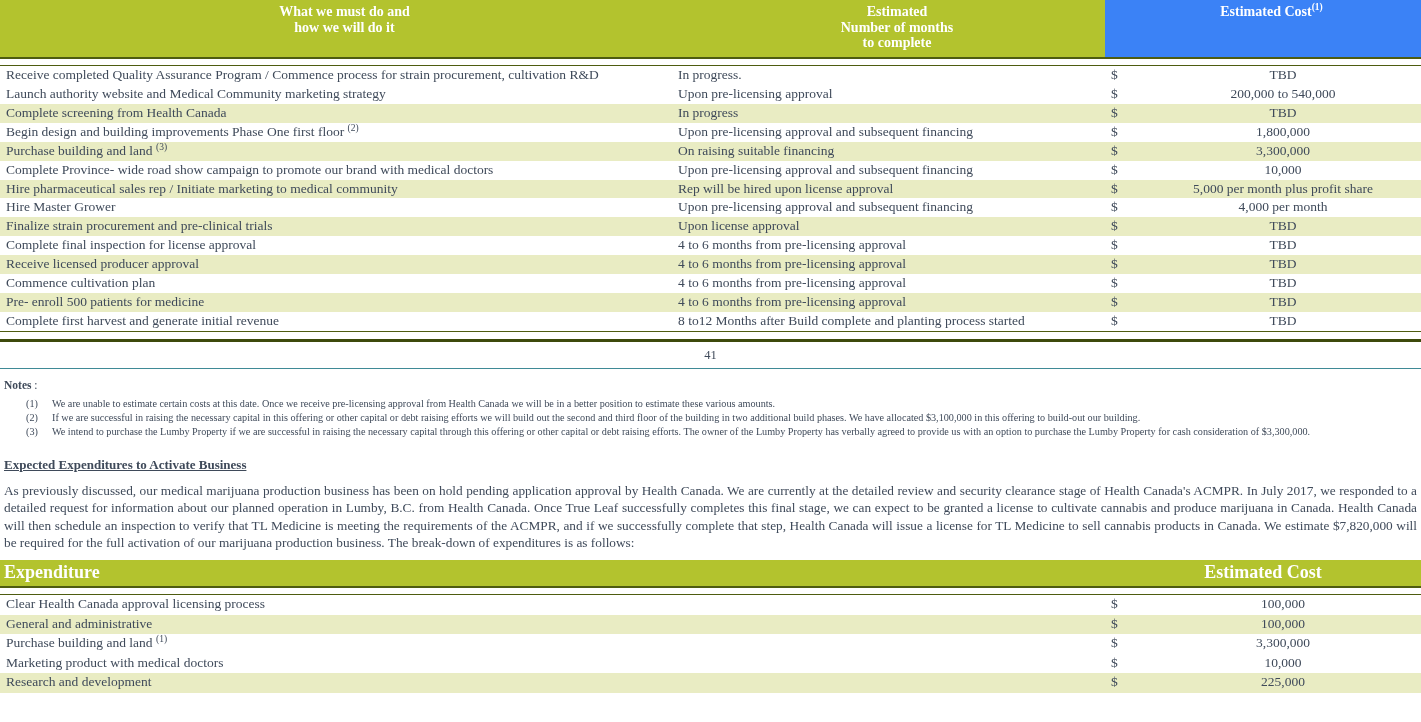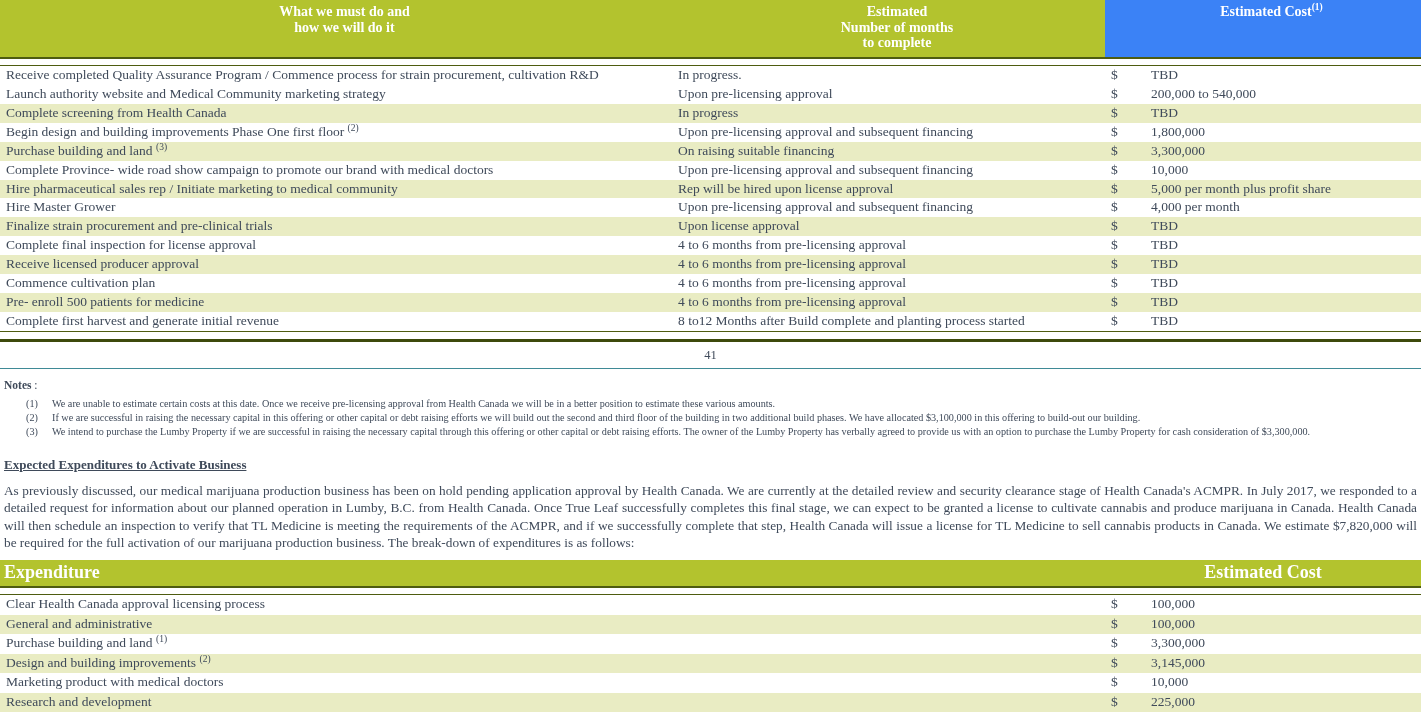--- a/index.html
+++ b/index.html
@@ -56,21 +56,21 @@
   table.milestones tbody td {
     padding: 1px 6px 2px 6px;
     line-height: 1.18;
     vertical-align: top;
     white-space: nowrap;
     overflow: hidden;
   }
   table.milestones tbody tr.alt td { background: #e9ecc3; }
   table.milestones tbody tr.plain td { background: #ffffff; }
   td.dol { text-align: left; padding-left: 2px; }
-  td.cost { text-align: left; padding-right: 18px; }
+  td.cost { text-align: center; padding-right: 18px; }
   td.task { padding-left: 4px; }
   td.when { padding-left: 2px; }
 
   .botrule td {
     padding: 0;
     height: 4px;
     background: #ffffff;
     border-top: 1px solid #4e5c10;
     border-bottom: 3px solid #3d4a0c;
   }
@@ -336,25 +336,20 @@
       <tr class="alt">
         <td><span>General and administrative</span></td>
         <td class="dol">$</td>
         <td class="cost">100,000</td>
       </tr>
       <tr class="plain">
         <td><span>Purchase building and land</span> <sup>(1)</sup></td>
         <td class="dol">$</td>
         <td class="cost">3,300,000</td>
       </tr>
-      <tr class="alt">
-        <td><span>Design and building improvements</span> <sup>(2)</sup></td>
-        <td class="dol">$</td>
-        <td class="cost">3,145,000</td>
-      </tr>
       <tr class="plain">
         <td><span>Marketing product with medical doctors</span></td>
         <td class="dol">$</td>
         <td class="cost">10,000</td>
       </tr>
       <tr class="alt">
         <td><span>Research and development</span></td>
         <td class="dol">$</td>
         <td class="cost">225,000</td>
       </tr>

